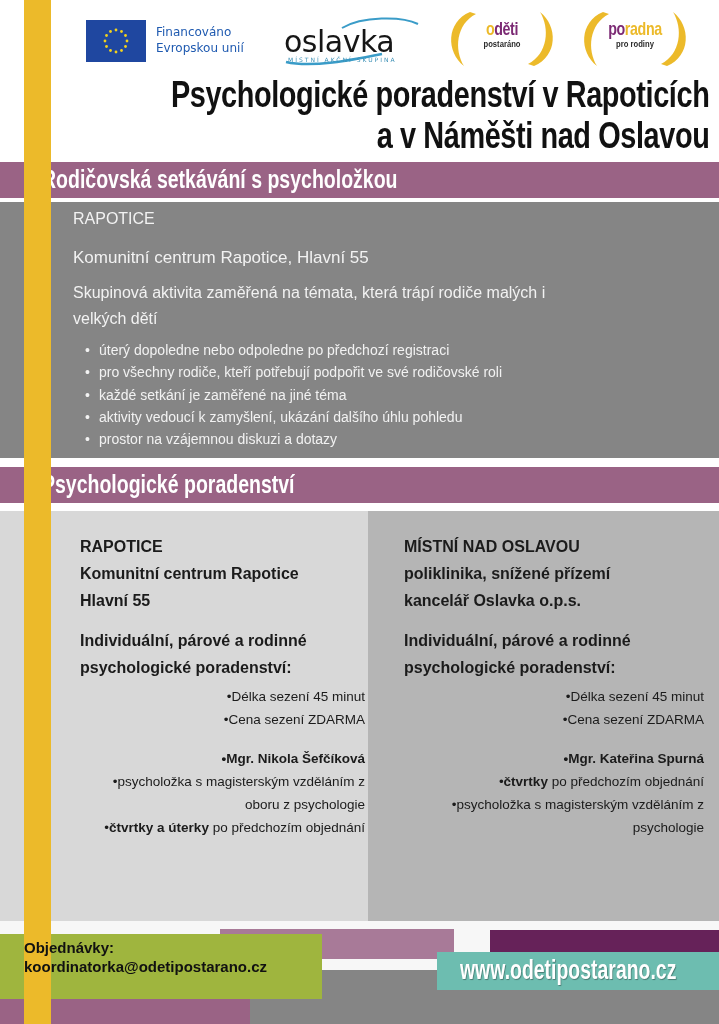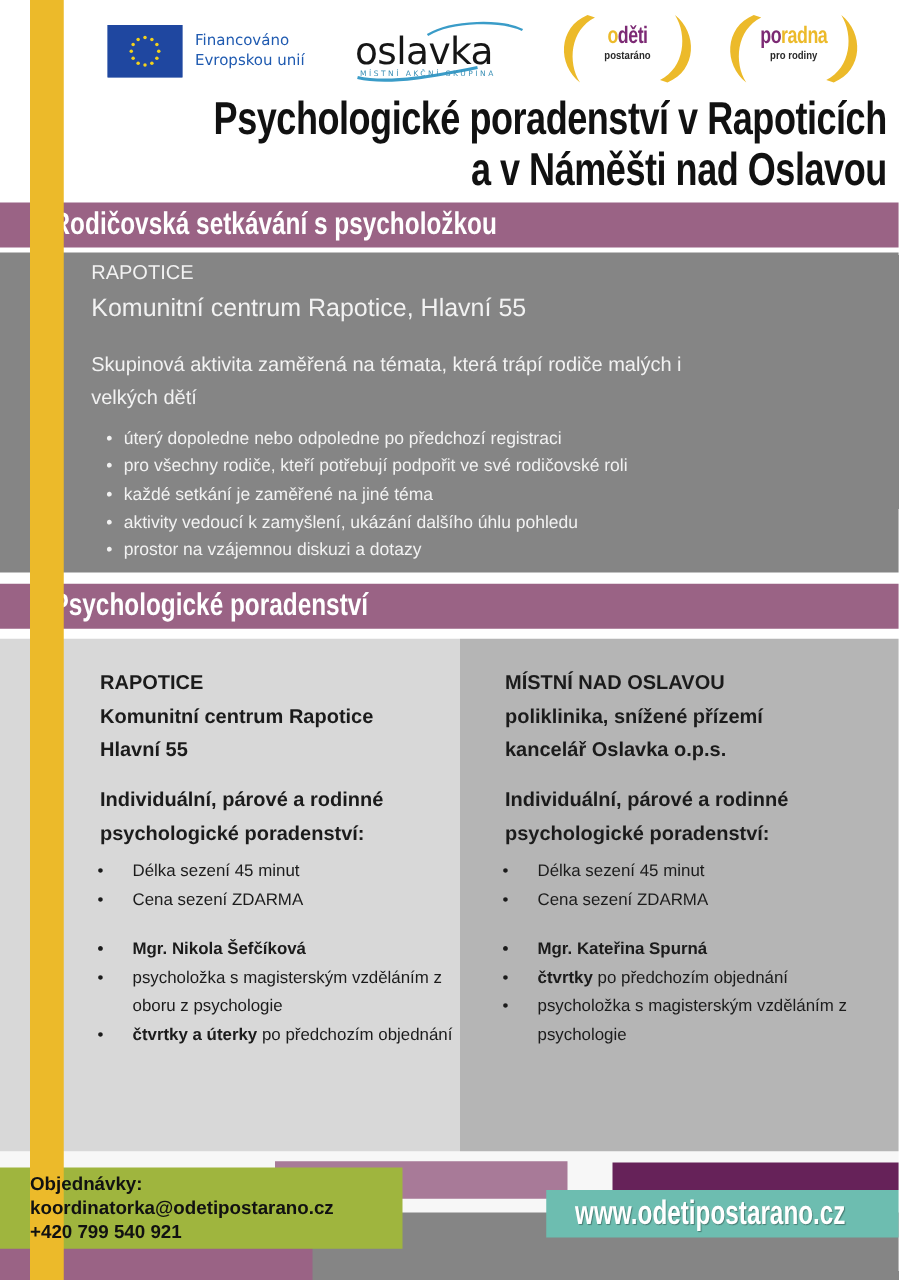--- a/index.html
+++ b/index.html
@@ -35,33 +35,33 @@
 
   
   .sec-bar { left: 0; width: 719px; height: 36px; background: #9a6385; z-index: 4; }
   .sec-bar-title { position: absolute; left: 42px; top: 3px; color: #fff; font-family: "Liberation Sans", sans-serif; font-weight: bold; font-size: 25px; transform: scaleX(0.78); transform-origin: left top; white-space: nowrap; z-index: 7; }
   .bar1 { top: 162px; }
   .bar2 { top: 467px; }
 
   
   .gray1 { left: 0; top: 202px; width: 719px; height: 256px; background: #858585; z-index: 2; }
   .g1-title { left: 73px; top: 210px; color: #f2f2f2; font-size: 16px; z-index: 6; }
-  .g1-addr { left: 73px; top: 236px; color: #f2f2f2; font-size: 20px; z-index: 6; }
+  .g1-addr { left: 73px; top: 248px; color: #f2f2f2; font-size: 17px; z-index: 6; }
   .g1-desc { left: 73px; top: 280px; color: #f2f2f2; font-size: 16px; line-height: 26px; width: 520px; z-index: 6; }
   .g1-list { left: 85px; top: 339px; color: #f2f2f2; font-size: 14px; line-height: 22.3px; z-index: 6; list-style: none; }
   .g1-list li::before, .blist li::before { content: "•"; display: inline-block; width: 14px; }
 
   
   .col-left { left: 0; top: 511px; width: 368px; height: 410px; background: #d8d8d8; z-index: 2; }
   .col-right { left: 368px; top: 511px; width: 351px; height: 410px; background: #b5b5b5; z-index: 2; }
   .col-content { color: #1b1b1b; z-index: 6; }
   .col-head { font-weight: bold; font-size: 16px; line-height: 27px; }
   .col-sub { font-weight: bold; font-size: 16px; line-height: 27px; margin-top: 13px; }
   .blist { list-style: none; font-size: 13.5px; line-height: 23px; margin-left: 12px; }
-  .blist li { padding-left: 14px; text-indent: -14px; }
+  .blist li { padding-left: 14px; text-indent: -14px; text-align: right; }
   .blist.first { margin-top: 4px; }
   .blist.second { margin-top: 16px; }
   .bold { font-weight: bold; }
   .lc { left: 80px; top: 533px; width: 285px; }
   .rc { left: 404px; top: 533px; width: 300px; }
 
   
   .f-white { left: 0; top: 921px; width: 719px; height: 103px; background: #f7f7f7; z-index: 1; }
   .f-pink { left: 220px; top: 929px; width: 234px; height: 30px; background: #a87a98; z-index: 3; }
   .f-darkpurple { left: 490px; top: 930px; width: 229px; height: 22px; background: #662259; z-index: 3; }
@@ -196,16 +196,15 @@
     <li class="bold">Mgr. Kateřina Spurná</li>
     <li><span class="bold">čtvrtky</span><span> po předchozím objednání</span></li>
     <li>psycholožka s magisterským vzděláním z psychologie</li>
   </ul>
 </div>
 
 <div class="abs f-green"></div>
 <div class="abs f-green-text">
   <div>Objednávky:</div>
   <div>koordinatorka@odetipostarano.cz</div>
-  <div>+420 799 540 921</div>
 </div>
 <div class="abs f-teal"></div>
 <div class="abs f-url">www.odetipostarano.cz</div>
 
 </body></html>

